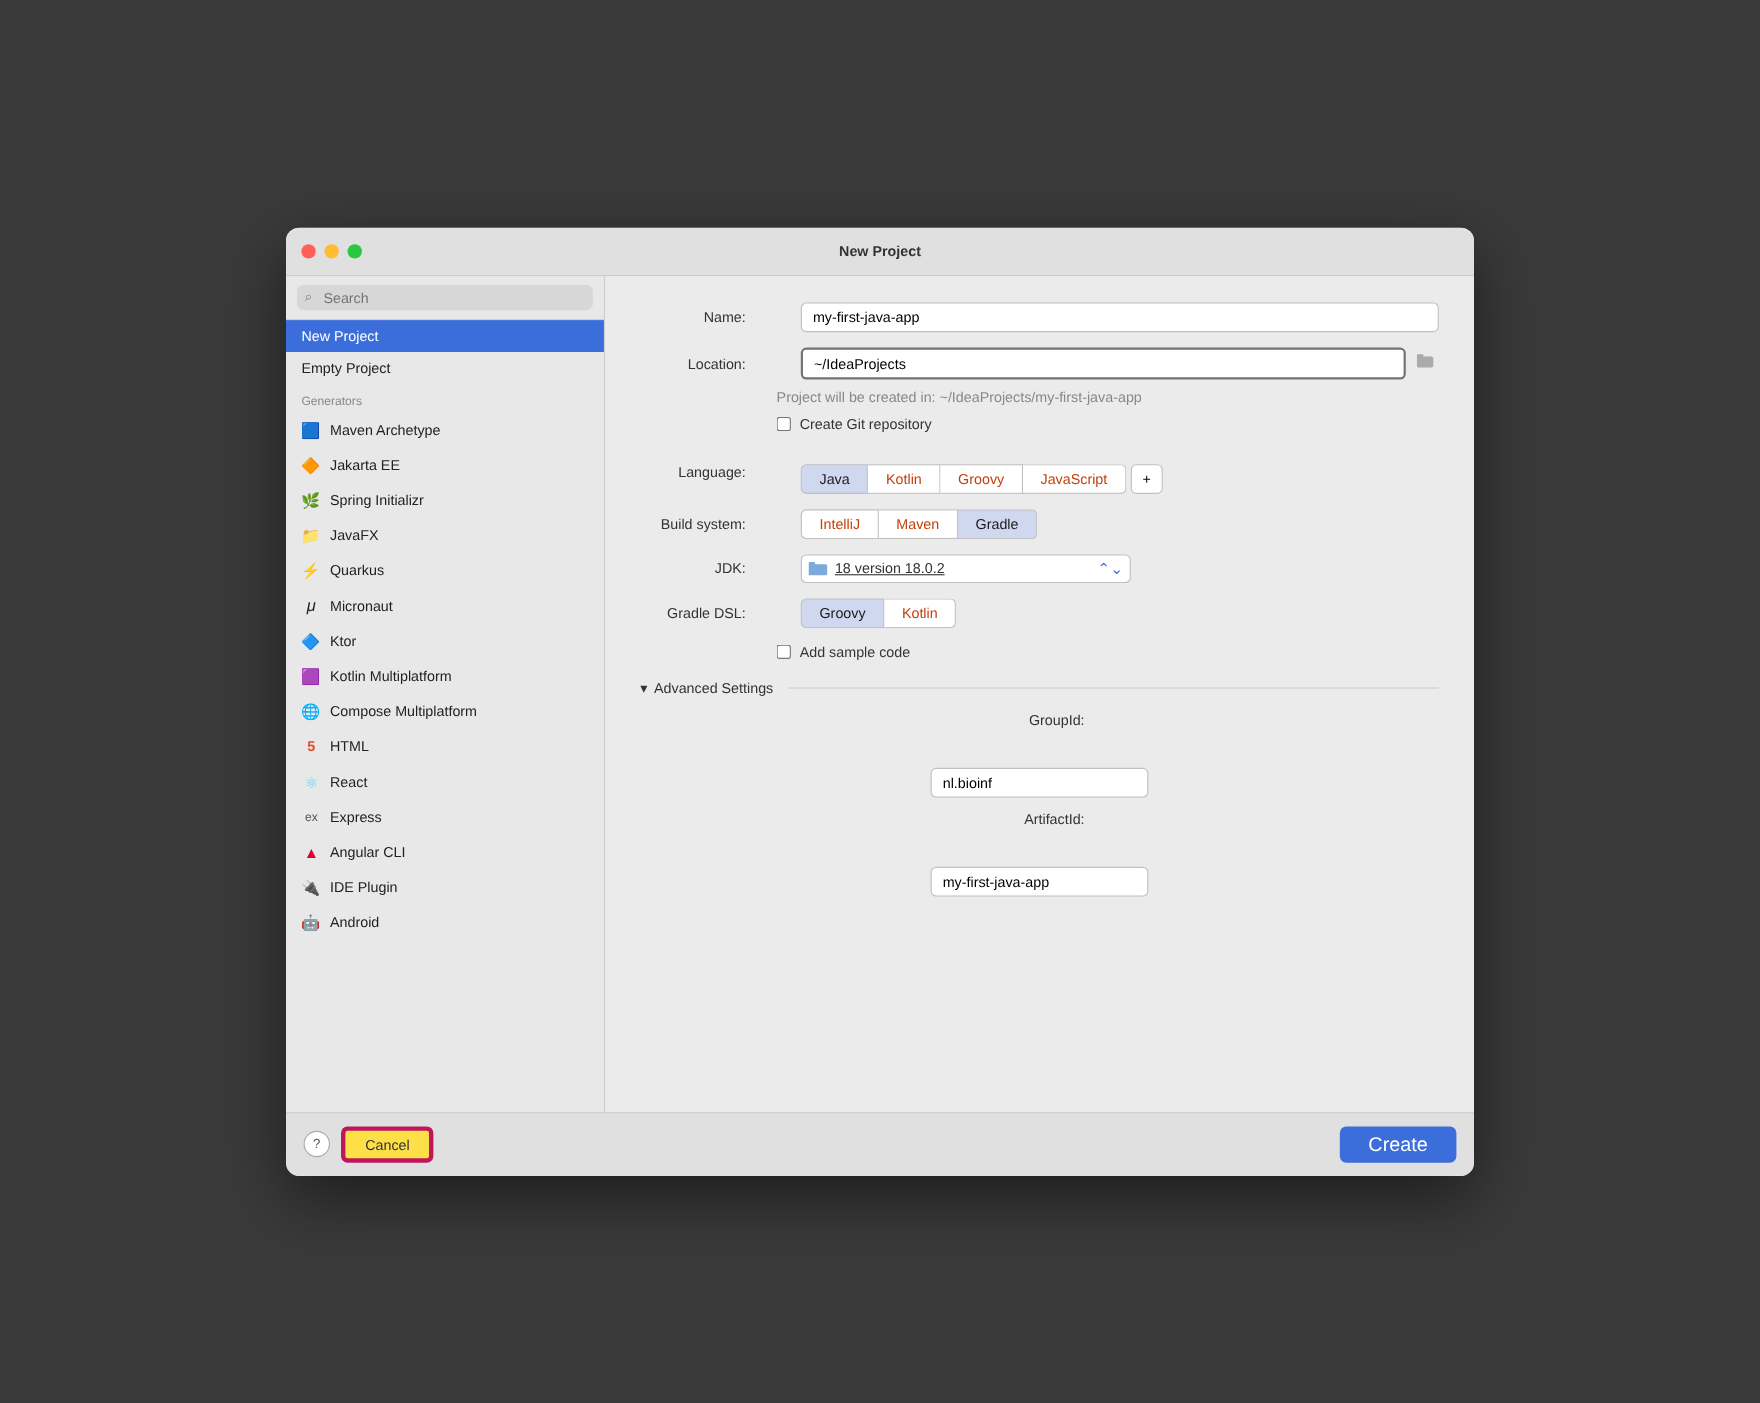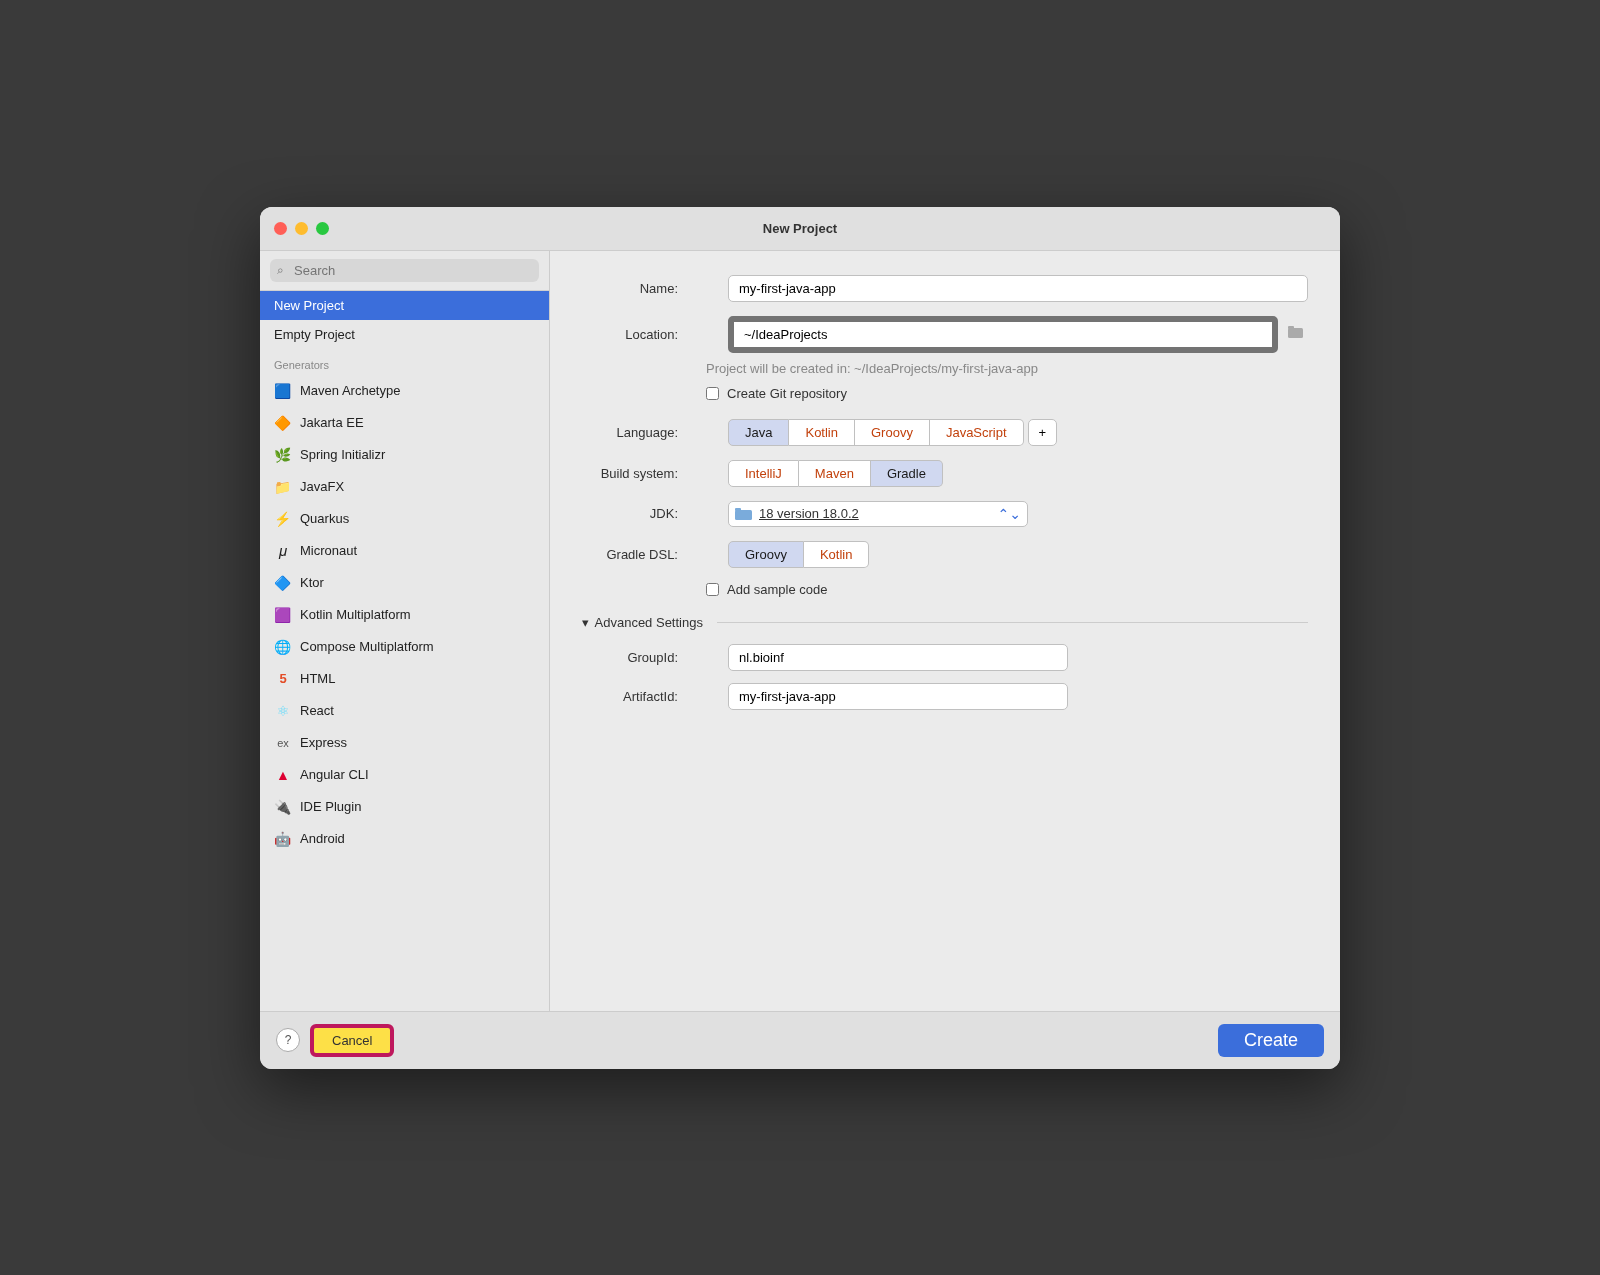--- a/index.html
+++ b/index.html
@@ -145,21 +145,21 @@
     }
     .location-wrapper {
       flex: 1;
       display: flex;
       align-items: center;
       gap: 6px;
     }
     .location-input {
       flex: 1;
       padding: 5px 10px;
-      border: 6px solid #737373;
+      border: 2px solid #737373;
       border-radius: 5px;
       background: #fff;
       font-size: 13px;
       outline: none;
     }
     .folder-btn {
       background: none;
       border: none;
       cursor: pointer;
       color: #666;
@@ -258,20 +258,21 @@
       cursor: pointer;
     }
     .advanced-divider {
       flex: 1;
       height: 1px;
       background: #ccc;
       margin-left: 8px;
     }
     .advanced-content .form-row {
       margin-bottom: 12px;
+      flex-direction: column;
     }
     .add-sample-row {
       display: flex;
       align-items: center;
       gap: 8px;
       margin-left: 124px;
       margin-bottom: 18px;
     }
     .bottom-bar {
       background: #e0e0e0;
@@ -436,21 +437,21 @@
 
       <div class="hint-text">Project will be created in: ~/IdeaProjects/my-first-java-app</div>
 
       <div class="checkbox-row">
         <input type="checkbox" id="create-git" style="">
         <label for="create-git" class="checkbox-label">Create Git repository</label>
       </div>
 
       <div class="form-row">
         <span class="form-label">Language:</span>
-        <div style="display:flex;align-items:center;">
+        <div style="display:flex;align-items:center;margin-top:11px;">
           <div class="button-group">
             <button class="btn-seg selected">Java</button>
             <button class="btn-seg">Kotlin</button>
             <button class="btn-seg">Groovy</button>
             <button class="btn-seg">JavaScript</button>
           </div>
           <button class="btn-seg-plus">+</button>
         </div>
       </div>
 

